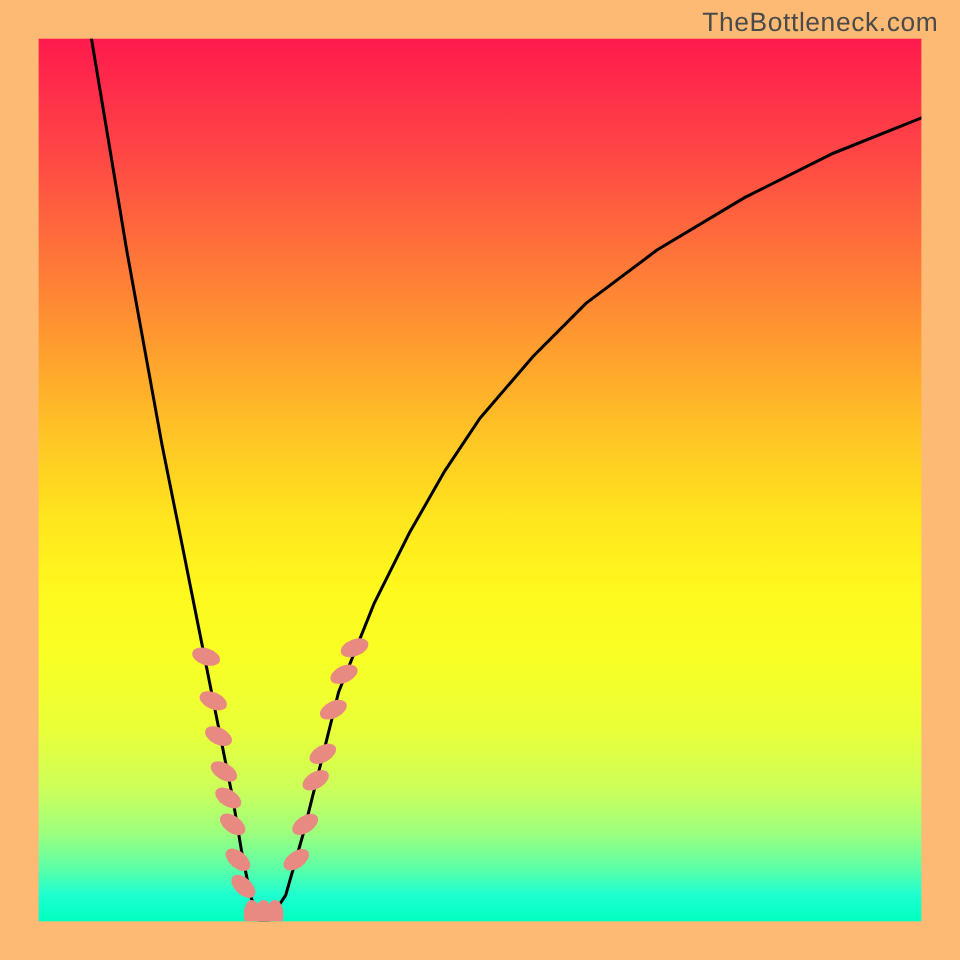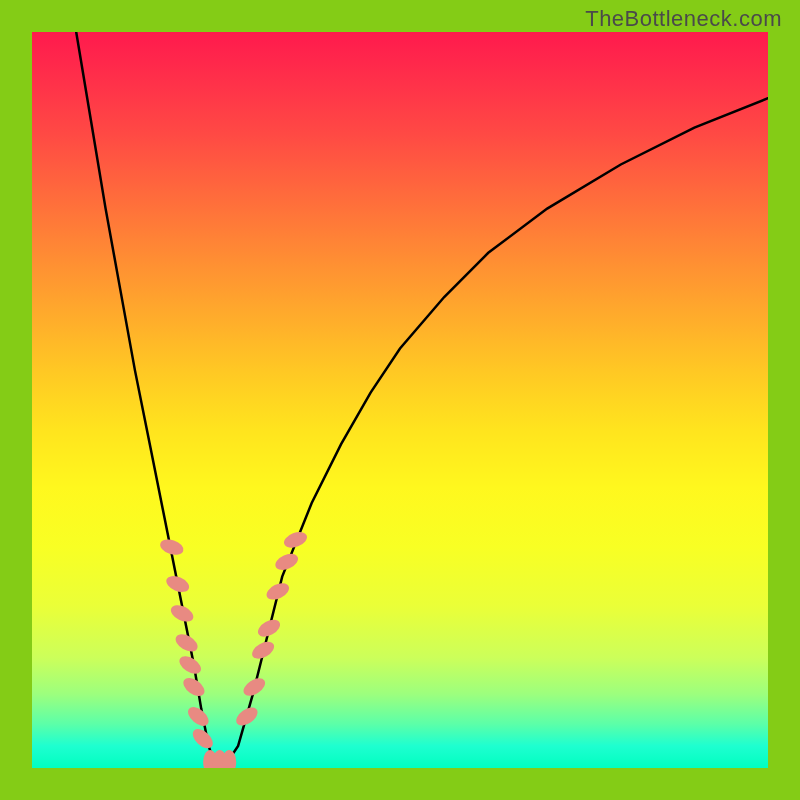--- a/index.html
+++ b/index.html
@@ -7,21 +7,21 @@
     padding: 0;
     width: 800px;
     height: 800px;
     overflow: hidden;
     background: #000;
     font-family: Arial, Helvetica, sans-serif;
   }
   .frame {
     position: absolute;
     inset: 0;
-    background: #84cc16;
+    background: #fdba74;
     text-align: center;
   }
   .plot-area {
     position: absolute;
     left: 32px;
     top: 32px;
     width: 736px;
     height: 736px;
     overflow: hidden;
   }

